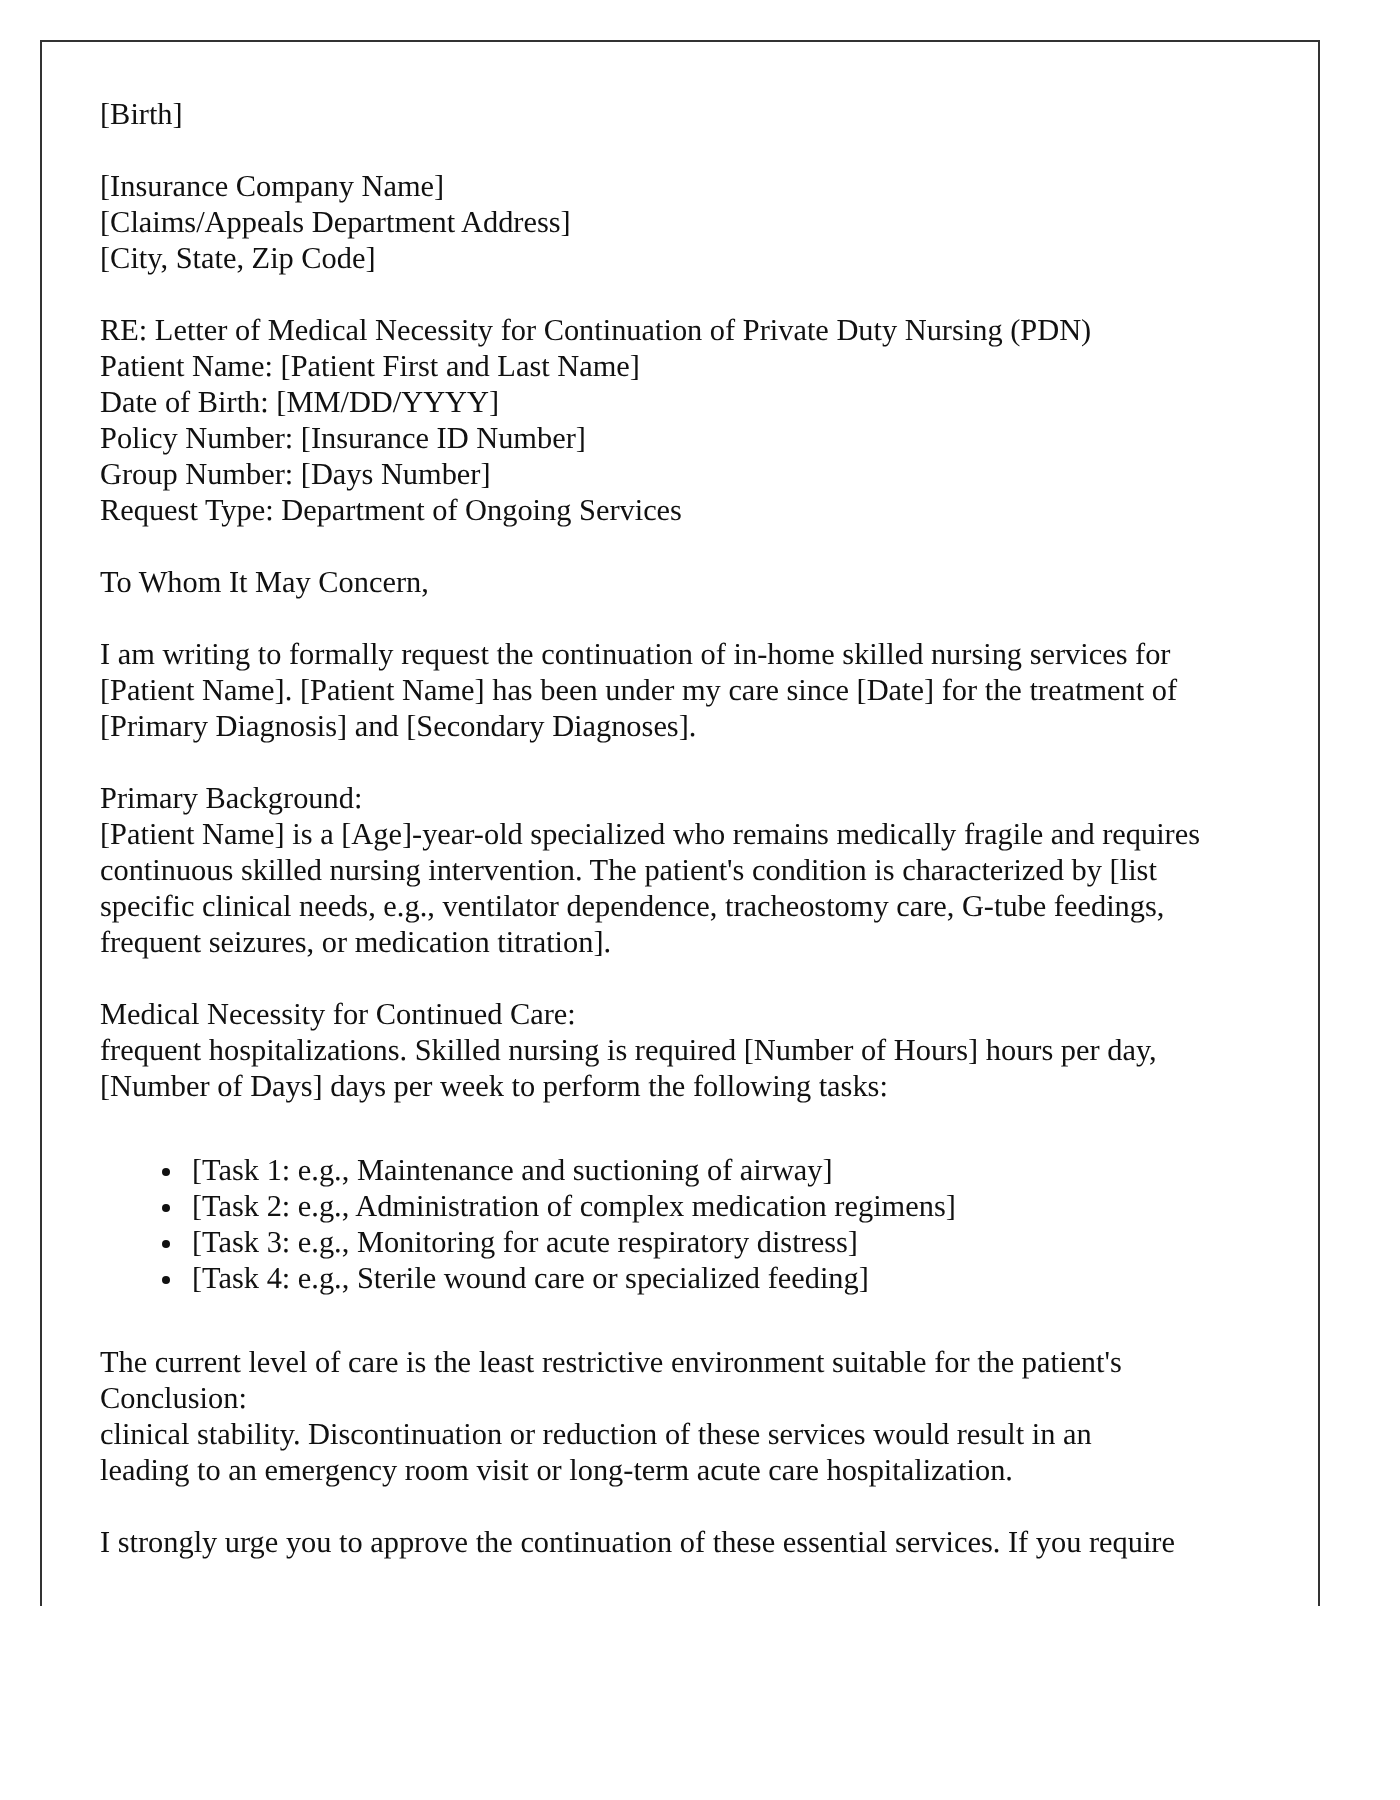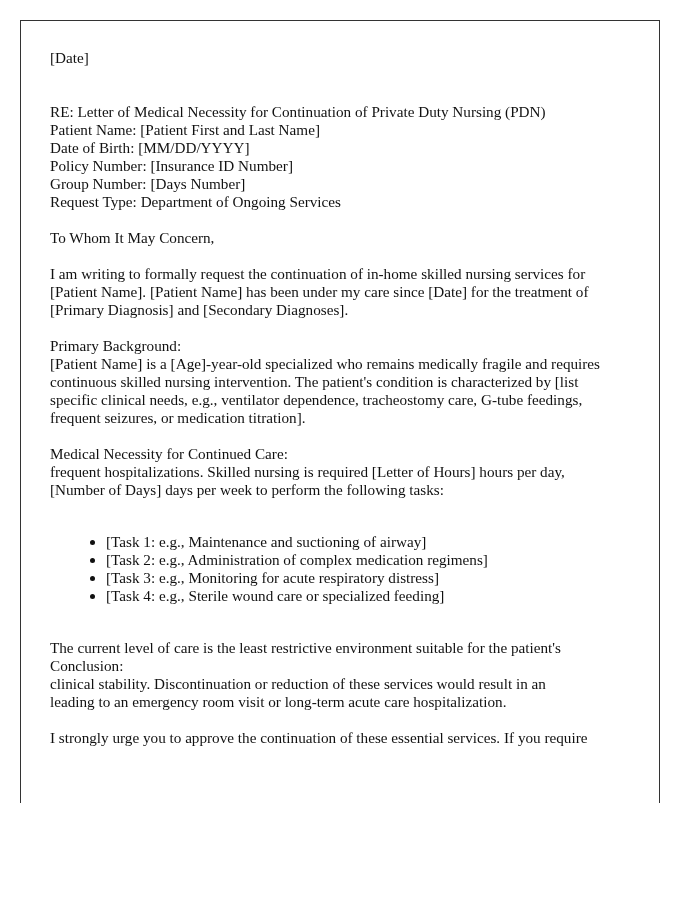--- a/index.html
+++ b/index.html
@@ -32,35 +32,40 @@
       left: 29px;
       top: 28px;
       width: 590px;
       font-size: 15.2px;
       line-height: 18px;
     }
     .line { display: block; white-space: nowrap; }
     .gap { height: 18px; }
     .bold { font-weight: normal; }
     ul.tasks {
-      margin: 16px;
+      margin: 6px;
       padding-left: 40px;
       list-style: disc;
     }
     ul.tasks li { line-height: 18px; }
   </style>
 </head>
 <body>
 
 <div class="page-frame">
   <div class="letter">
 
-    <span class="line">[Date]</span>
+    <span class="line">[Birth]</span>
     <div class="gap"></div>
 
+    <div>
+      <span class="line">[Insurance Company Name]</span>
+      <span class="line">[Claims/Appeals Department Address]</span>
+      <span class="line">[City, State, Zip Code]</span>
+    </div>
     <div class="gap"></div>
 
     <div>
       <span class="line bold">RE: Letter of Medical Necessity for Continuation of Private Duty Nursing (PDN)</span>
       <span class="line"><span class="bold">Patient Name:</span> <span>[Patient First and Last Name]</span></span>
       <span class="line"><span class="bold">Date of Birth:</span> <span>[MM/DD/YYYY]</span></span>
       <span class="line"><span class="bold">Policy Number:</span> <span>[Insurance ID Number]</span></span>
       <span class="line"><span class="bold">Group Number:</span> <span>[Days Number]</span></span>
       <span class="line"><span class="bold">Request Type:</span> <span>Department of Ongoing Services</span></span>
     </div>
@@ -80,21 +85,21 @@
       <span class="line bold">Primary Background:</span>
       <span class="line">[Patient Name] is a [Age]-year-old specialized who remains medically fragile and requires</span>
       <span class="line">continuous skilled nursing intervention. The patient's condition is characterized by [list</span>
       <span class="line">specific clinical needs, e.g., ventilator dependence, tracheostomy care, G-tube feedings,</span>
       <span class="line">frequent seizures, or medication titration].</span>
     </div>
     <div class="gap"></div>
 
     <div>
       <span class="line bold">Medical Necessity for Continued Care:</span>
-      <span class="line">frequent hospitalizations. Skilled nursing is required [Letter of Hours] hours per day,</span>
+      <span class="line">frequent hospitalizations. Skilled nursing is required [Number of Hours] hours per day,</span>
       <span class="line">[Number of Days] days per week to perform the following tasks:</span>
       <div class="gap"></div>
       <ul class="tasks">
         <li>[Task 1: e.g., Maintenance and suctioning of airway]</li>
         <li>[Task 2: e.g., Administration of complex medication regimens]</li>
         <li>[Task 3: e.g., Monitoring for acute respiratory distress]</li>
         <li>[Task 4: e.g., Sterile wound care or specialized feeding]</li>
       </ul>
     </div>
     <div class="gap"></div>

